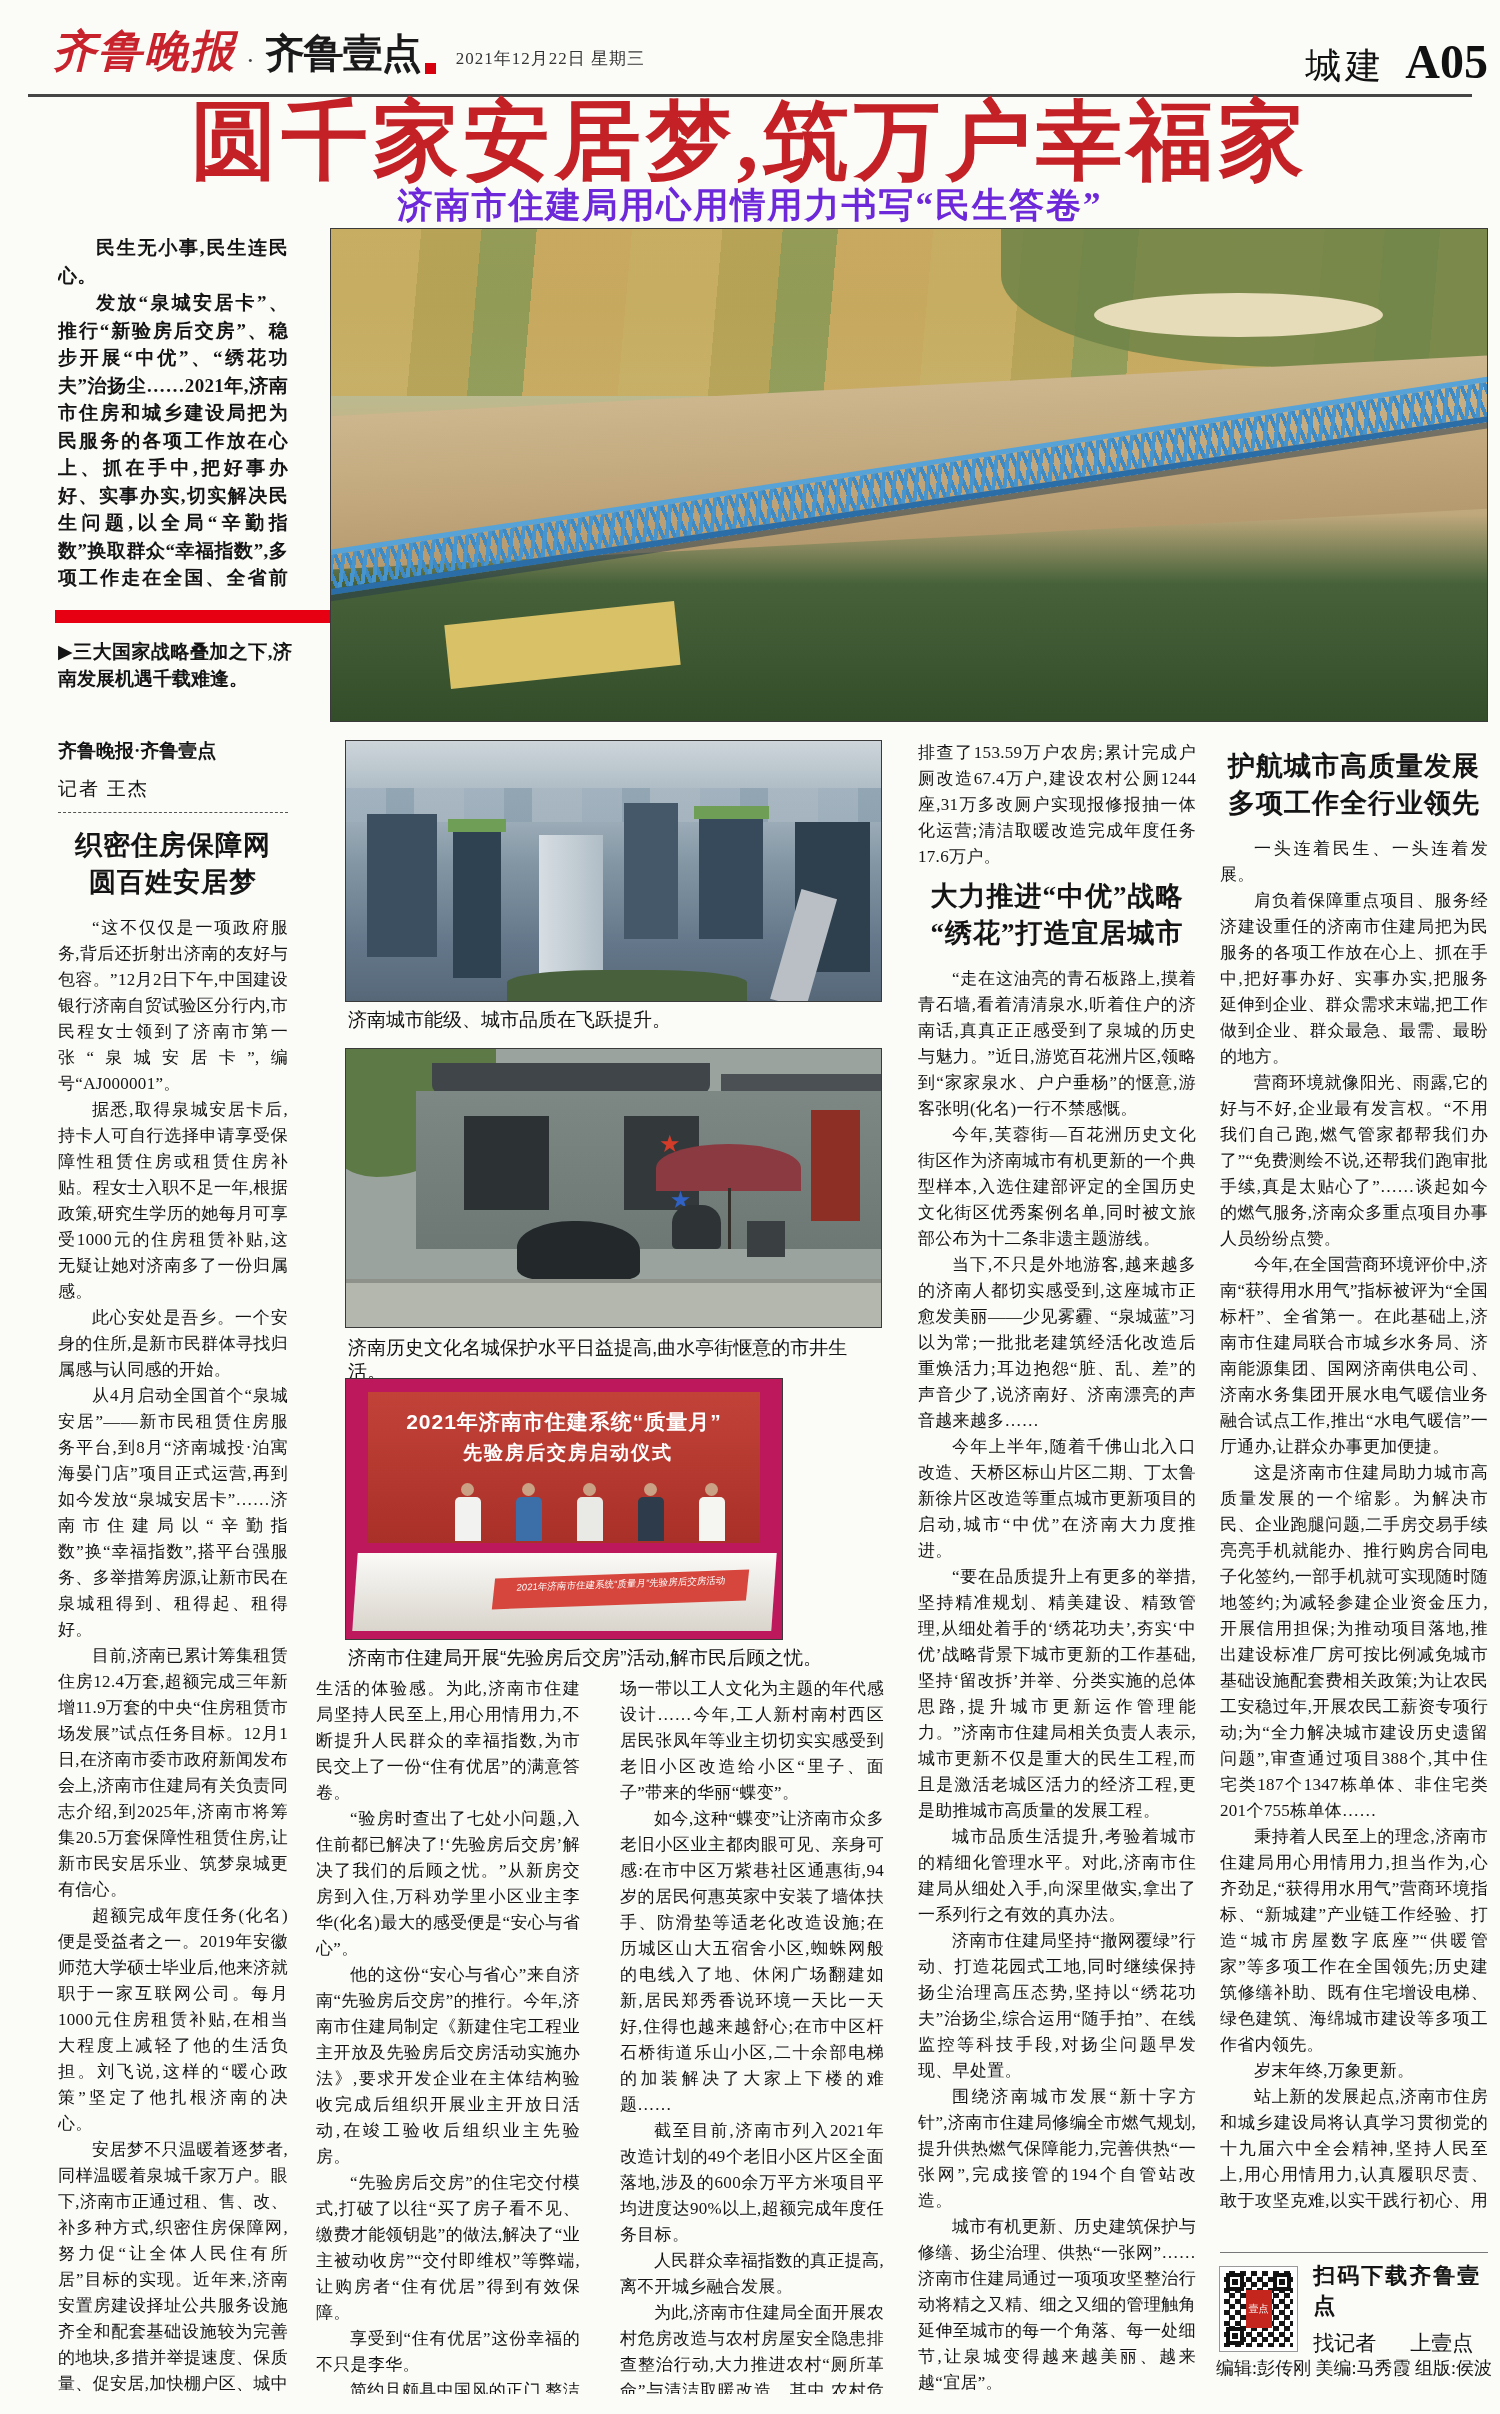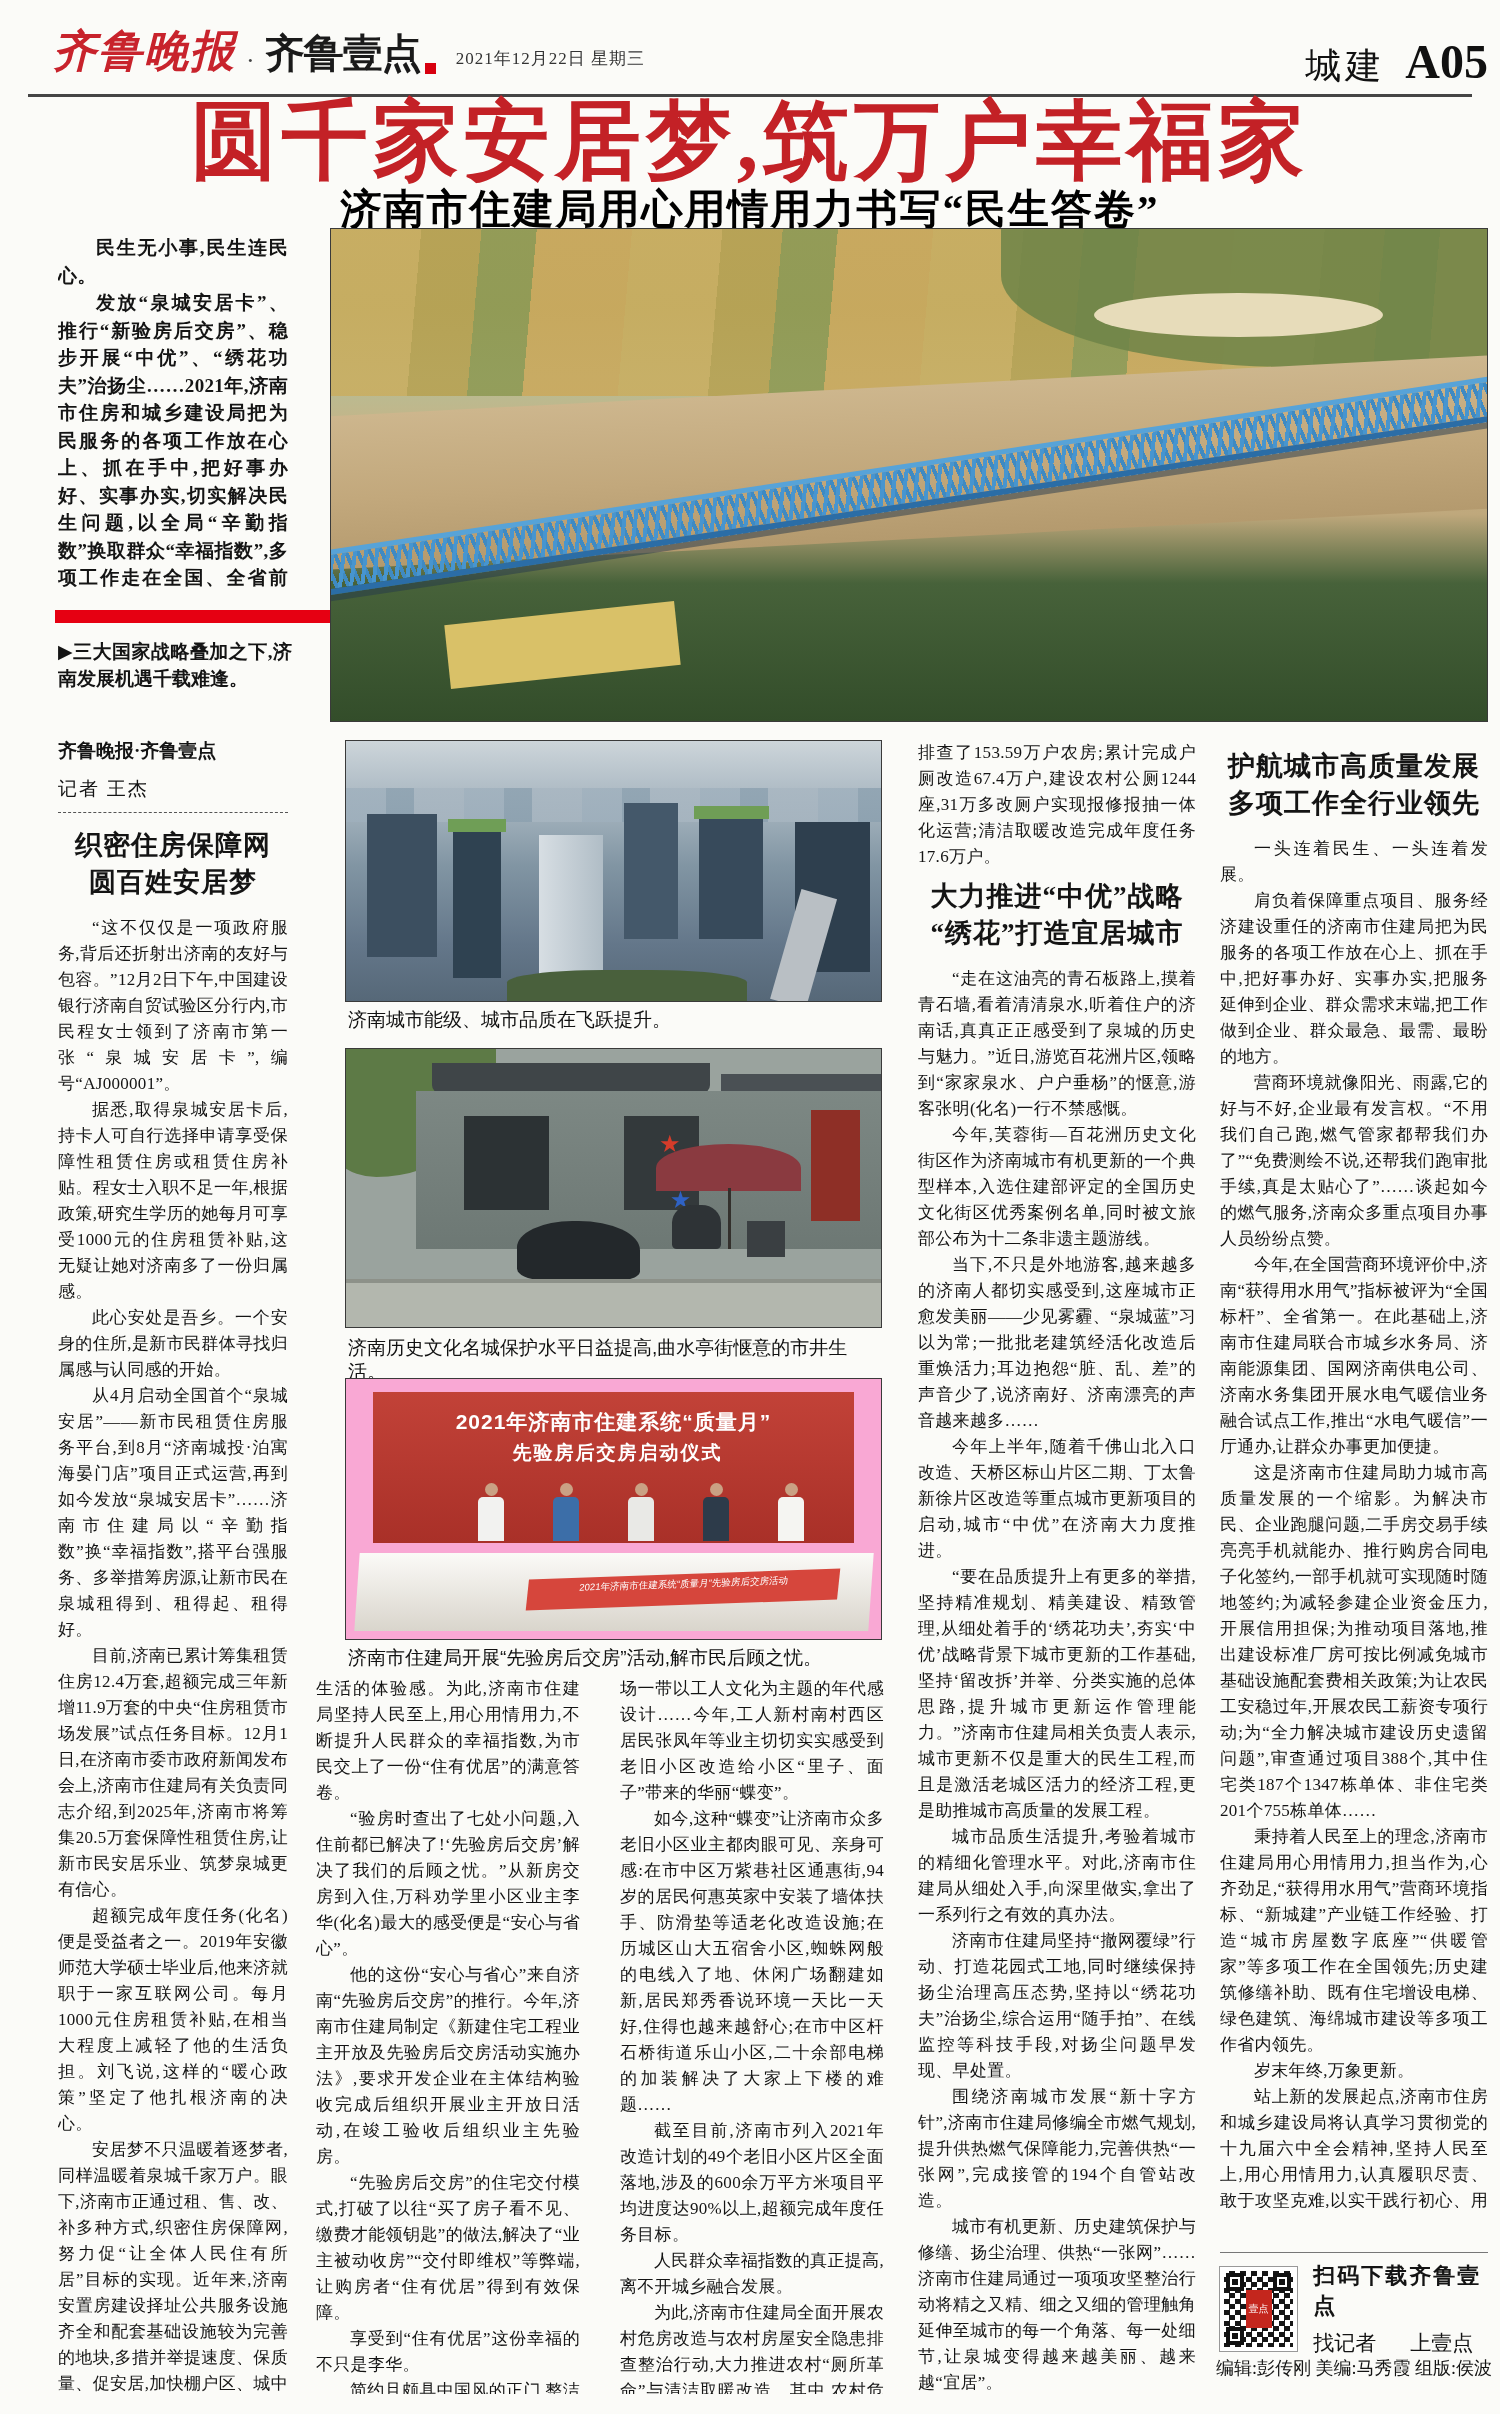--- a/index.html
+++ b/index.html
@@ -13,22 +13,22 @@
   #brand-block{font-size:40px;font-weight:900;color:#1a1a1a;letter-spacing:-1px;line-height:1;}
   #brand-dot{width:11px;height:11px;background:#d8000f;display:inline-block;margin-left:-6px;}
   #date-line{font-size:17px;color:#333;letter-spacing:1px;margin-left:10px;padding-bottom:4px;}
   #section-page{right:12px;top:34px;display:flex;align-items:baseline;gap:20px;}
   #section-name{font-size:36px;color:#111;letter-spacing:4px;}
   #page-number{font-size:48px;font-weight:bold;color:#111;}
   #header-rule{left:28px;top:94px;width:1444px;height:3px;background:#454545;}
   
   #headline{left:0;top:98px;width:100%;margin:0;text-align:center;font-size:86px;font-weight:900;
             color:#c32126;letter-spacing:5px;line-height:1.0;}
-  #subhead{left:0;top:182px;width:100%;margin:0;text-align:center;font-size:41px;font-weight:700;
-           color:#000000;letter-spacing:2px;}
+  #subhead{left:0;top:182px;width:100%;margin:0;text-align:center;font-size:35px;font-weight:700;
+           color:#6d28d9;letter-spacing:2px;}
   
   .col{overflow:hidden;}
   p.body{margin:0;text-indent:2em;text-align:justify;font-size:17px;line-height:26px;letter-spacing:.3px;}
   #intro-col{left:58px;top:234px;width:230px;height:362px;}
   #intro-col p{font-size:19px;line-height:27.5px;font-weight:600;}
   #red-bar{left:55px;top:610px;width:276px;height:13px;background:#e60012;}
   #lead-note{left:58px;top:638px;width:234px;font-size:19px;line-height:27px;font-weight:700;text-align:justify;}
   #byline{border-bottom:1px dashed #555;padding-bottom:10px;margin-bottom:14px;}
   #byline .b1{font-size:19px;font-weight:600;}
   #byline .b2{font-size:19px;margin-top:12px;letter-spacing:2px;}
@@ -83,21 +83,21 @@
   .sp-star{font-size:24px;line-height:1;}
   #sp-star-r{left:58.5%;top:30%;color:#d43c2a;}
   #sp-star-g{left:59.5%;top:40%;color:#3f9e44;}
   #sp-star-b{left:60.5%;top:50%;color:#2f62c4;}
   #sp-moto{left:32%;bottom:17%;width:23%;height:21%;background:#23282b;border-radius:45% 50% 15% 20%;}
   #sp-ground{left:0;bottom:0;width:100%;height:16%;background:#b3b7ae;border-top:4px solid #8d9189;}
   #sp-umb{right:15%;top:34%;width:27%;height:17%;background:#8a3a40;border-radius:100% 100% 10% 10%/100% 100% 0 0;}
   #sp-umb-pole{right:28%;top:50%;width:3px;height:22%;background:#33302c;}
   #sp-fig1{right:30%;top:56%;width:9%;height:16%;background:#2e3336;border-radius:40% 40% 10% 10%;}
   #sp-chair{right:18%;top:62%;width:7%;height:13%;background:#3a3f42;}
-  #photo-ceremony{left:345px;top:1378px;width:537px;height:262px;background:#f9a8d4;}
+  #photo-ceremony{left:345px;top:1378px;width:438px;height:262px;background:#be185d;}
   .cr{position:absolute;}
   #cr-back{left:5%;top:5%;width:90%;height:58%;background:linear-gradient(180deg,#c24238,#a93028);
            color:#fff;text-align:center;font-family:"Liberation Sans","DejaVu Sans",sans-serif;}
   #cr-back .l1{margin-top:16px;font-size:21px;font-weight:700;letter-spacing:1px;}
   #cr-back .l2{font-size:19px;font-weight:700;margin-top:4px;letter-spacing:2px;padding-left:8px;}
   .cr-person{position:absolute;top:40%;width:34px;height:24%;}
   .cr-person .head{width:13px;height:13px;border-radius:50%;background:#caa184;margin:0 auto;}
   .cr-person .torso{width:26px;height:70%;margin:1px auto 0;border-radius:5px 5px 0 0;}
   #cr-table{left:2%;bottom:3%;width:96%;height:30%;background:linear-gradient(180deg,#fbfaf7,#d9d5cc);transform:skewX(-4deg);}
   #cr-banner{left:34%;bottom:13%;width:58%;height:12%;background:#d6463c;transform:skewX(-8deg) rotate(-2deg);

